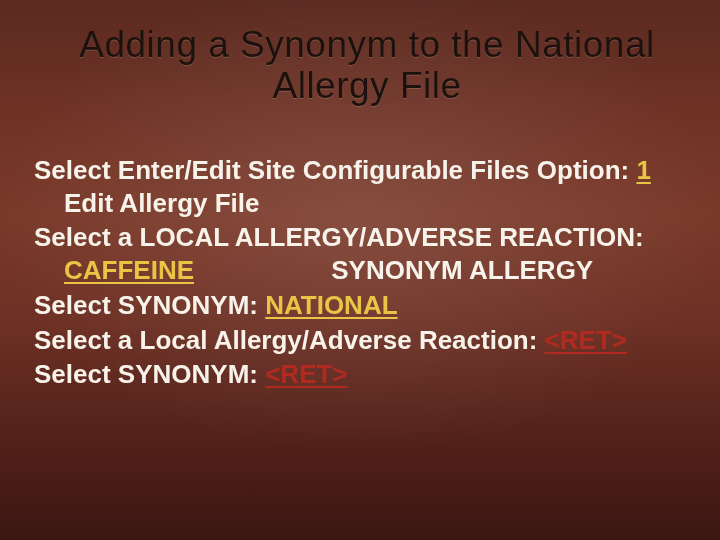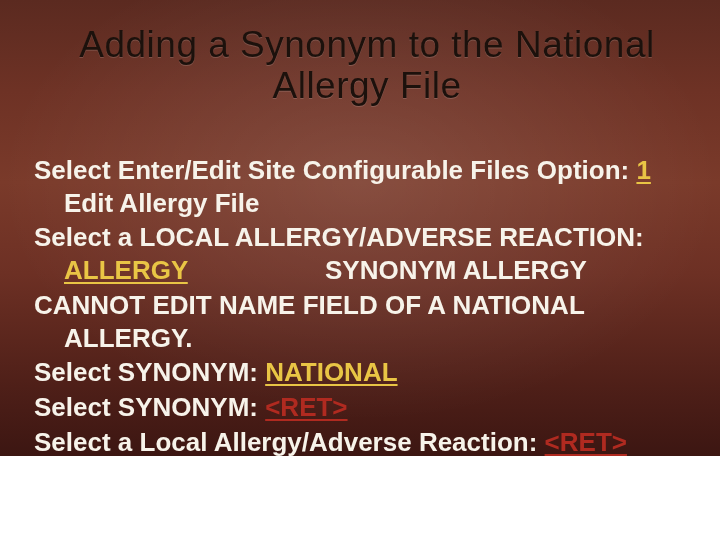--- a/index.html
+++ b/index.html
@@ -4,21 +4,21 @@
 <style>
   html, body {
     margin: 0;
     padding: 0;
     width: 720px;
     height: 540px;
     overflow: hidden;
   }
   .slide {
     width: 720px;
-    height: 456px;
+    height: 540px;
     box-sizing: border-box;
     background:
       radial-gradient(ellipse 900px 600px at 50% 40%,
         rgba(255,255,255,0.10) 0%,
         rgba(255,255,255,0.00) 40%),
       linear-gradient(180deg,
         #5b2a20 0%,
         #6e3225 20%,
         #7a3a2a 40%,
         #6d3024 60%,
@@ -74,34 +74,31 @@
 
   <h1 class="title">Adding a Synonym to the National Allergy File</h1>
 
   <div class="body">
 
     <p class="line">
       <span class="plain">Select Enter/Edit Site Configurable Files Option: </span><span class="input">1</span><span class="plain"> Edit Allergy File</span>
     </p>
 
     <p class="line">
-      <span class="plain">Select a LOCAL ALLERGY/ADVERSE REACTION: </span><span class="input">ALLERGY</span><span class="plain">                   </span><span class="plain">SYNONYM ALLERGY</span>
+      <span class="plain">Select a LOCAL ALLERGY/ADVERSE REACTION: </span><span class="input">CAFFEINE</span><span class="plain">                   </span><span class="plain">SYNONYM ALLERGY</span>
     </p>
 
-    <p class="line">
-      <span class="plain">CANNOT EDIT NAME FIELD OF A NATIONAL ALLERGY.</span>
-    </p>
 
     <p class="line">
       <span class="plain">Select SYNONYM: </span><span class="input">NATIONAL</span>
     </p>
 
 
     <p class="line">
-      <span class="plain">Select SYNONYM: </span><span class="inputRed">&lt;RET&gt;</span>
+      <span class="plain">Select a Local Allergy/Adverse Reaction: </span><span class="inputRed">&lt;RET&gt;</span>
     </p>
 
     <p class="line">
-      <span class="plain">Select a Local Allergy/Adverse Reaction: </span><span class="inputRed">&lt;RET&gt;</span>
+      <span class="plain">Select SYNONYM: </span><span class="inputRed">&lt;RET&gt;</span>
     </p>
 
   </div>
 </div>
 
 </body></html>

